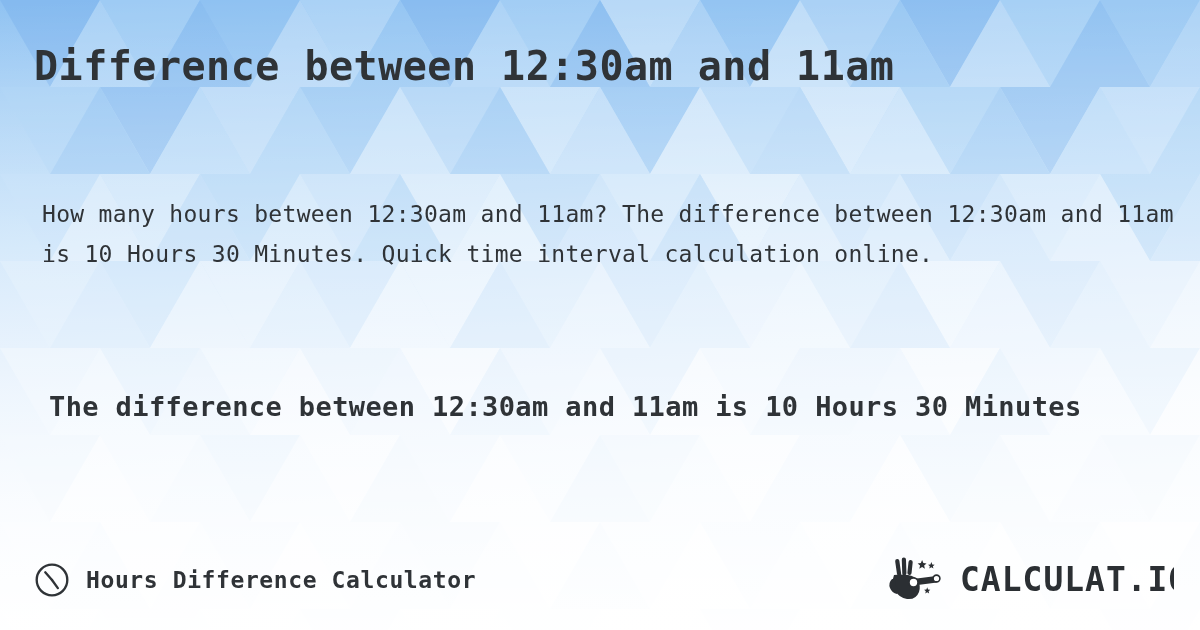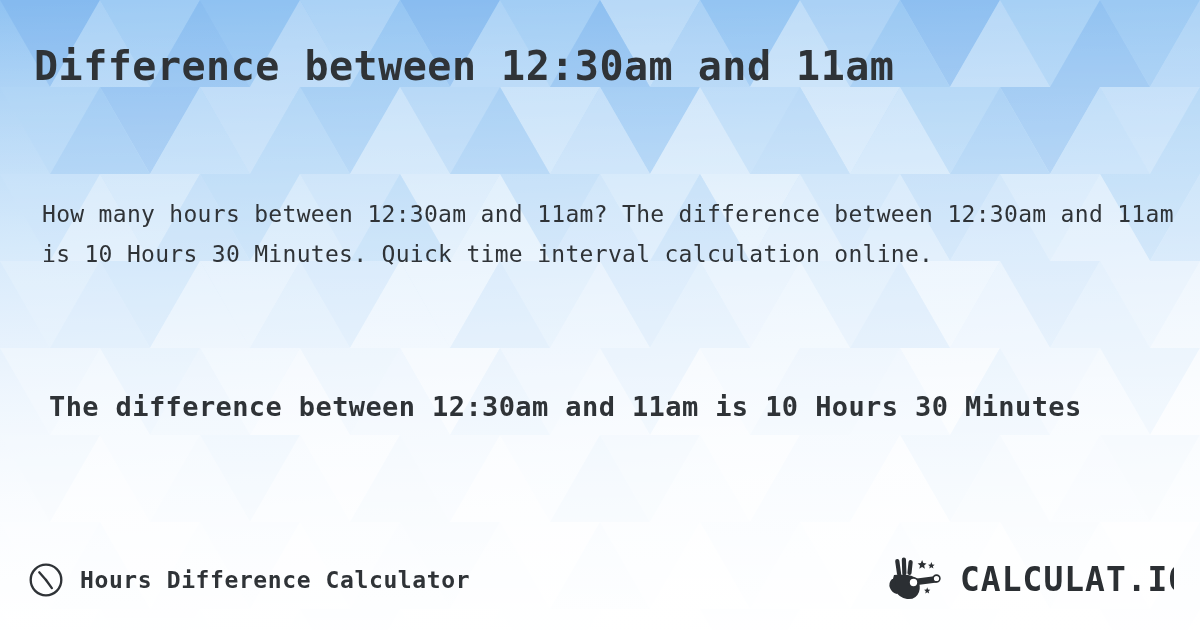--- a/index.html
+++ b/index.html
@@ -72,21 +72,21 @@
     margin: 15px;
     font-size: 27px;
     line-height: 48px;
     font-weight: 700;
     color: #2f3337;
     letter-spacing: 0.4px;
   }
 
   .footer {
     position: absolute;
-    left: 28px;
+    left: 34px;
     right: 26px;
     bottom: 26px;
     height: 48px;
     display: flex;
     align-items: center;
     justify-content: space-between;
     margin-top: 48px;
   }
 
   .footer-left {

